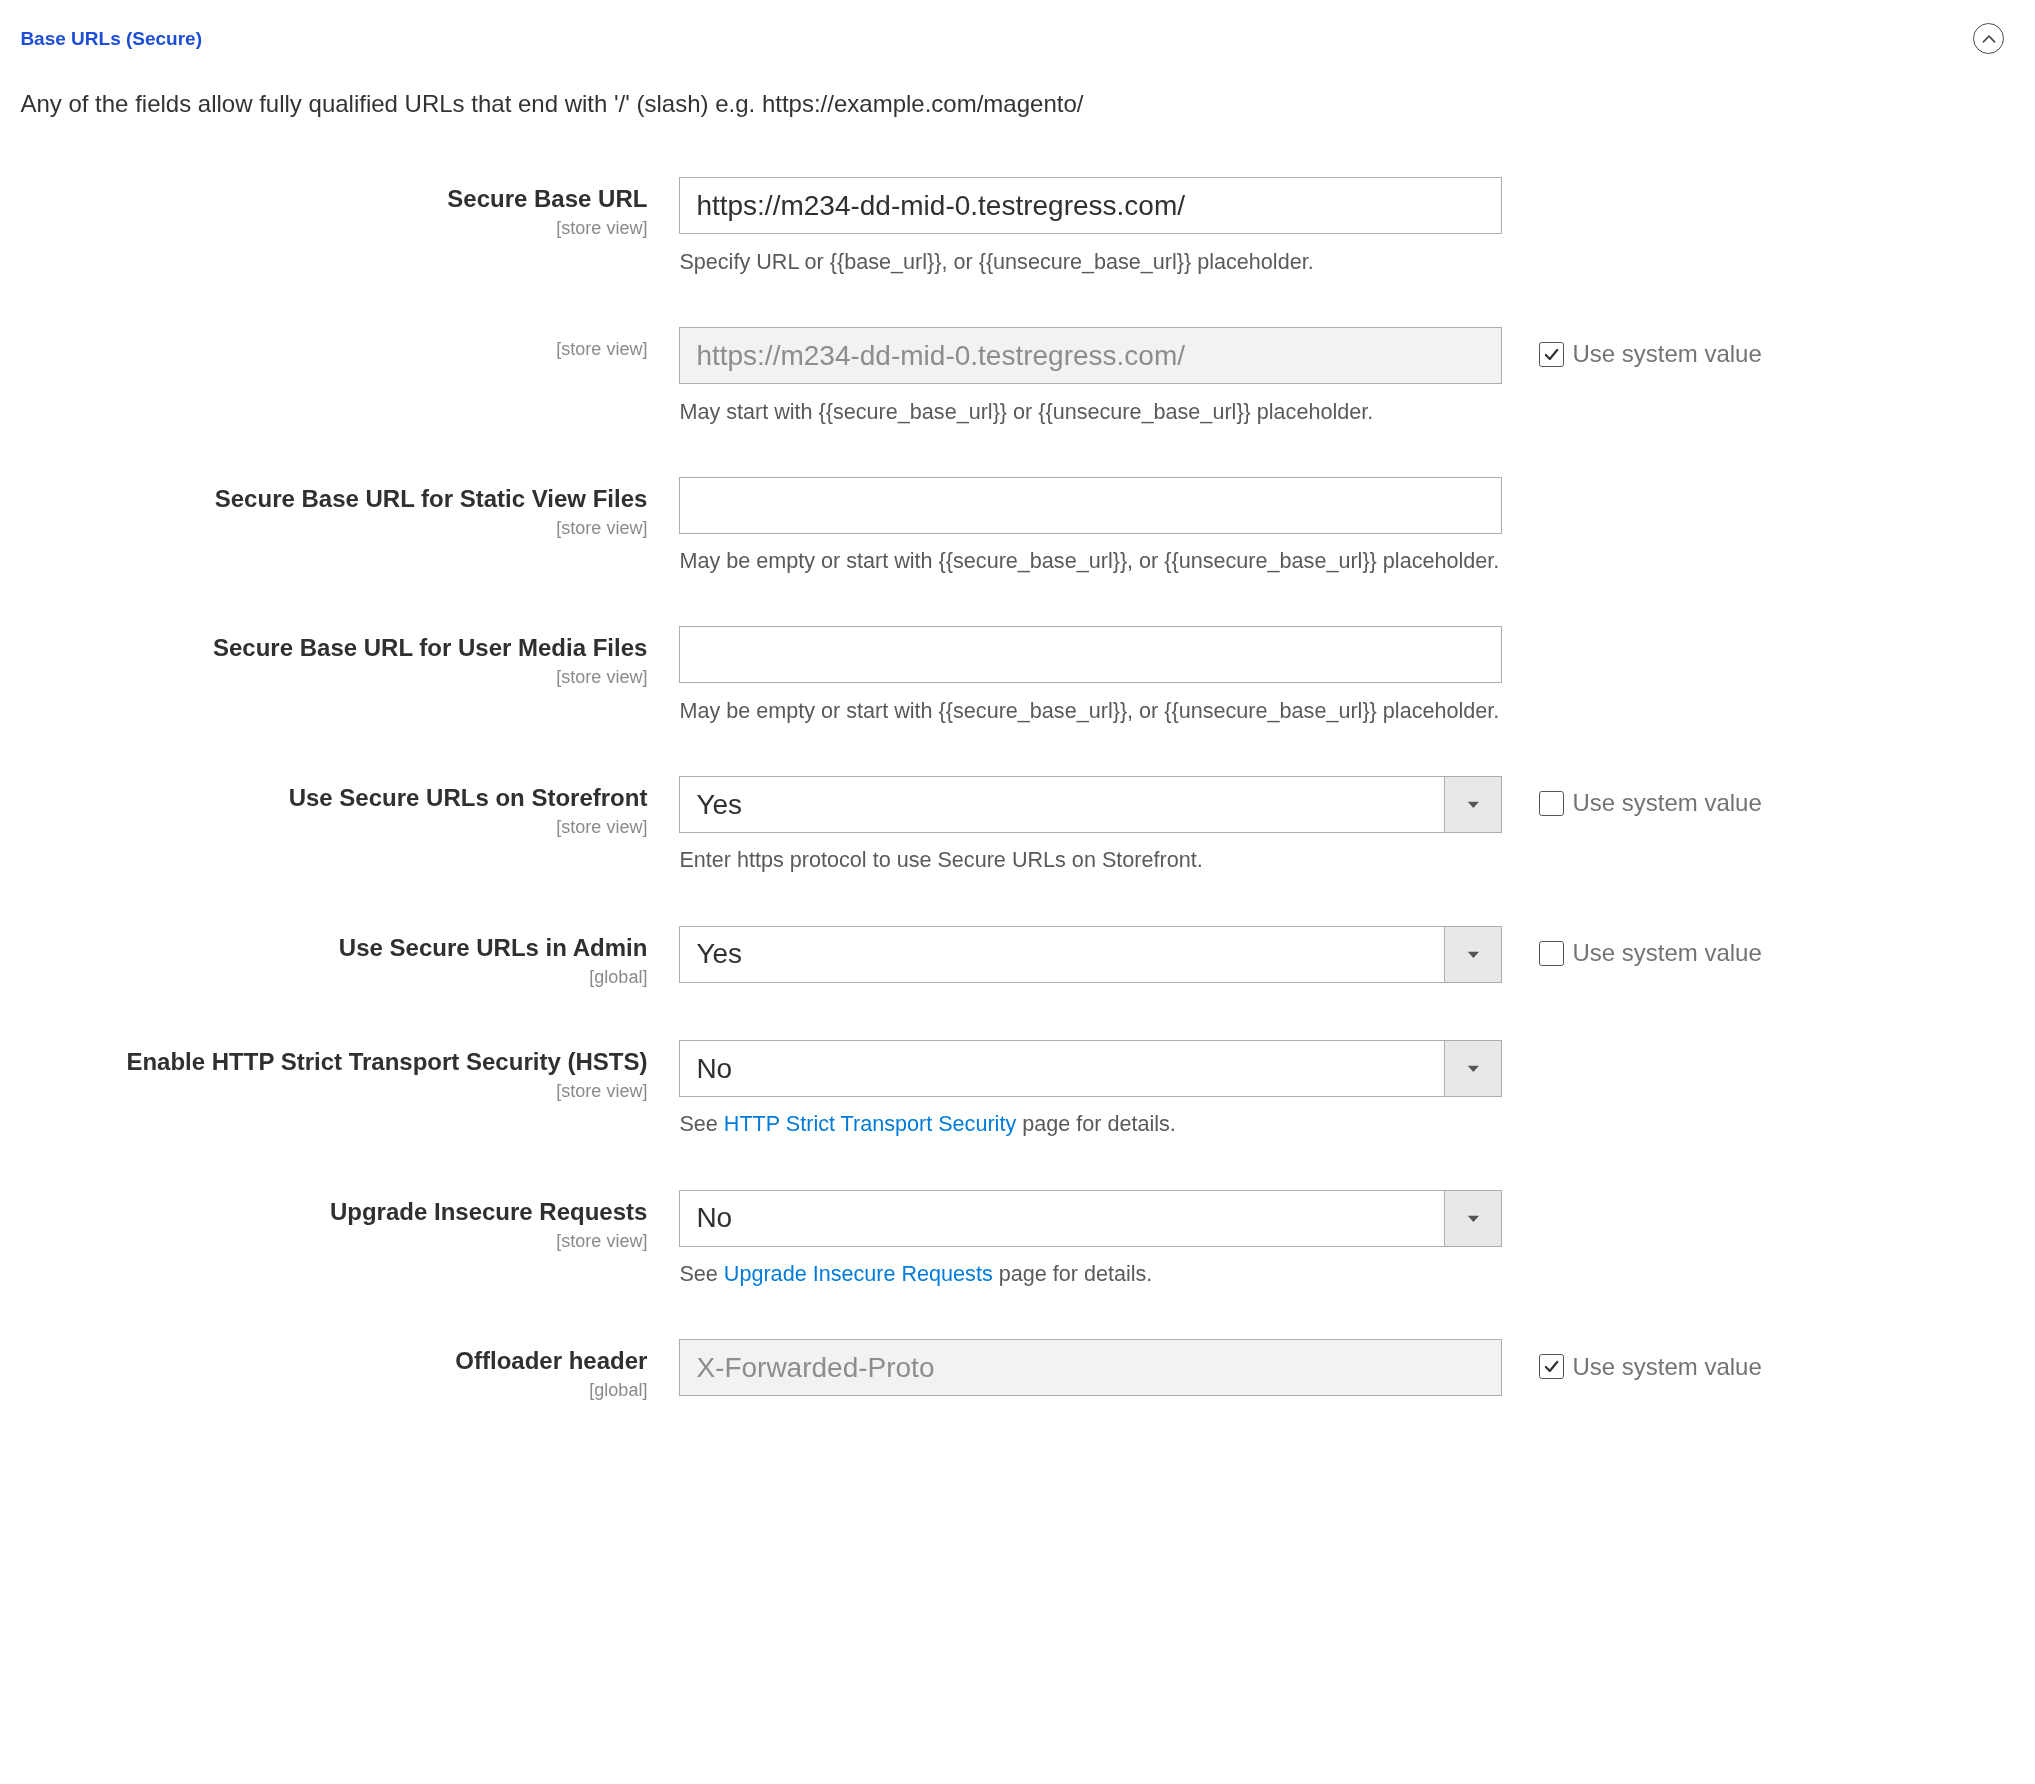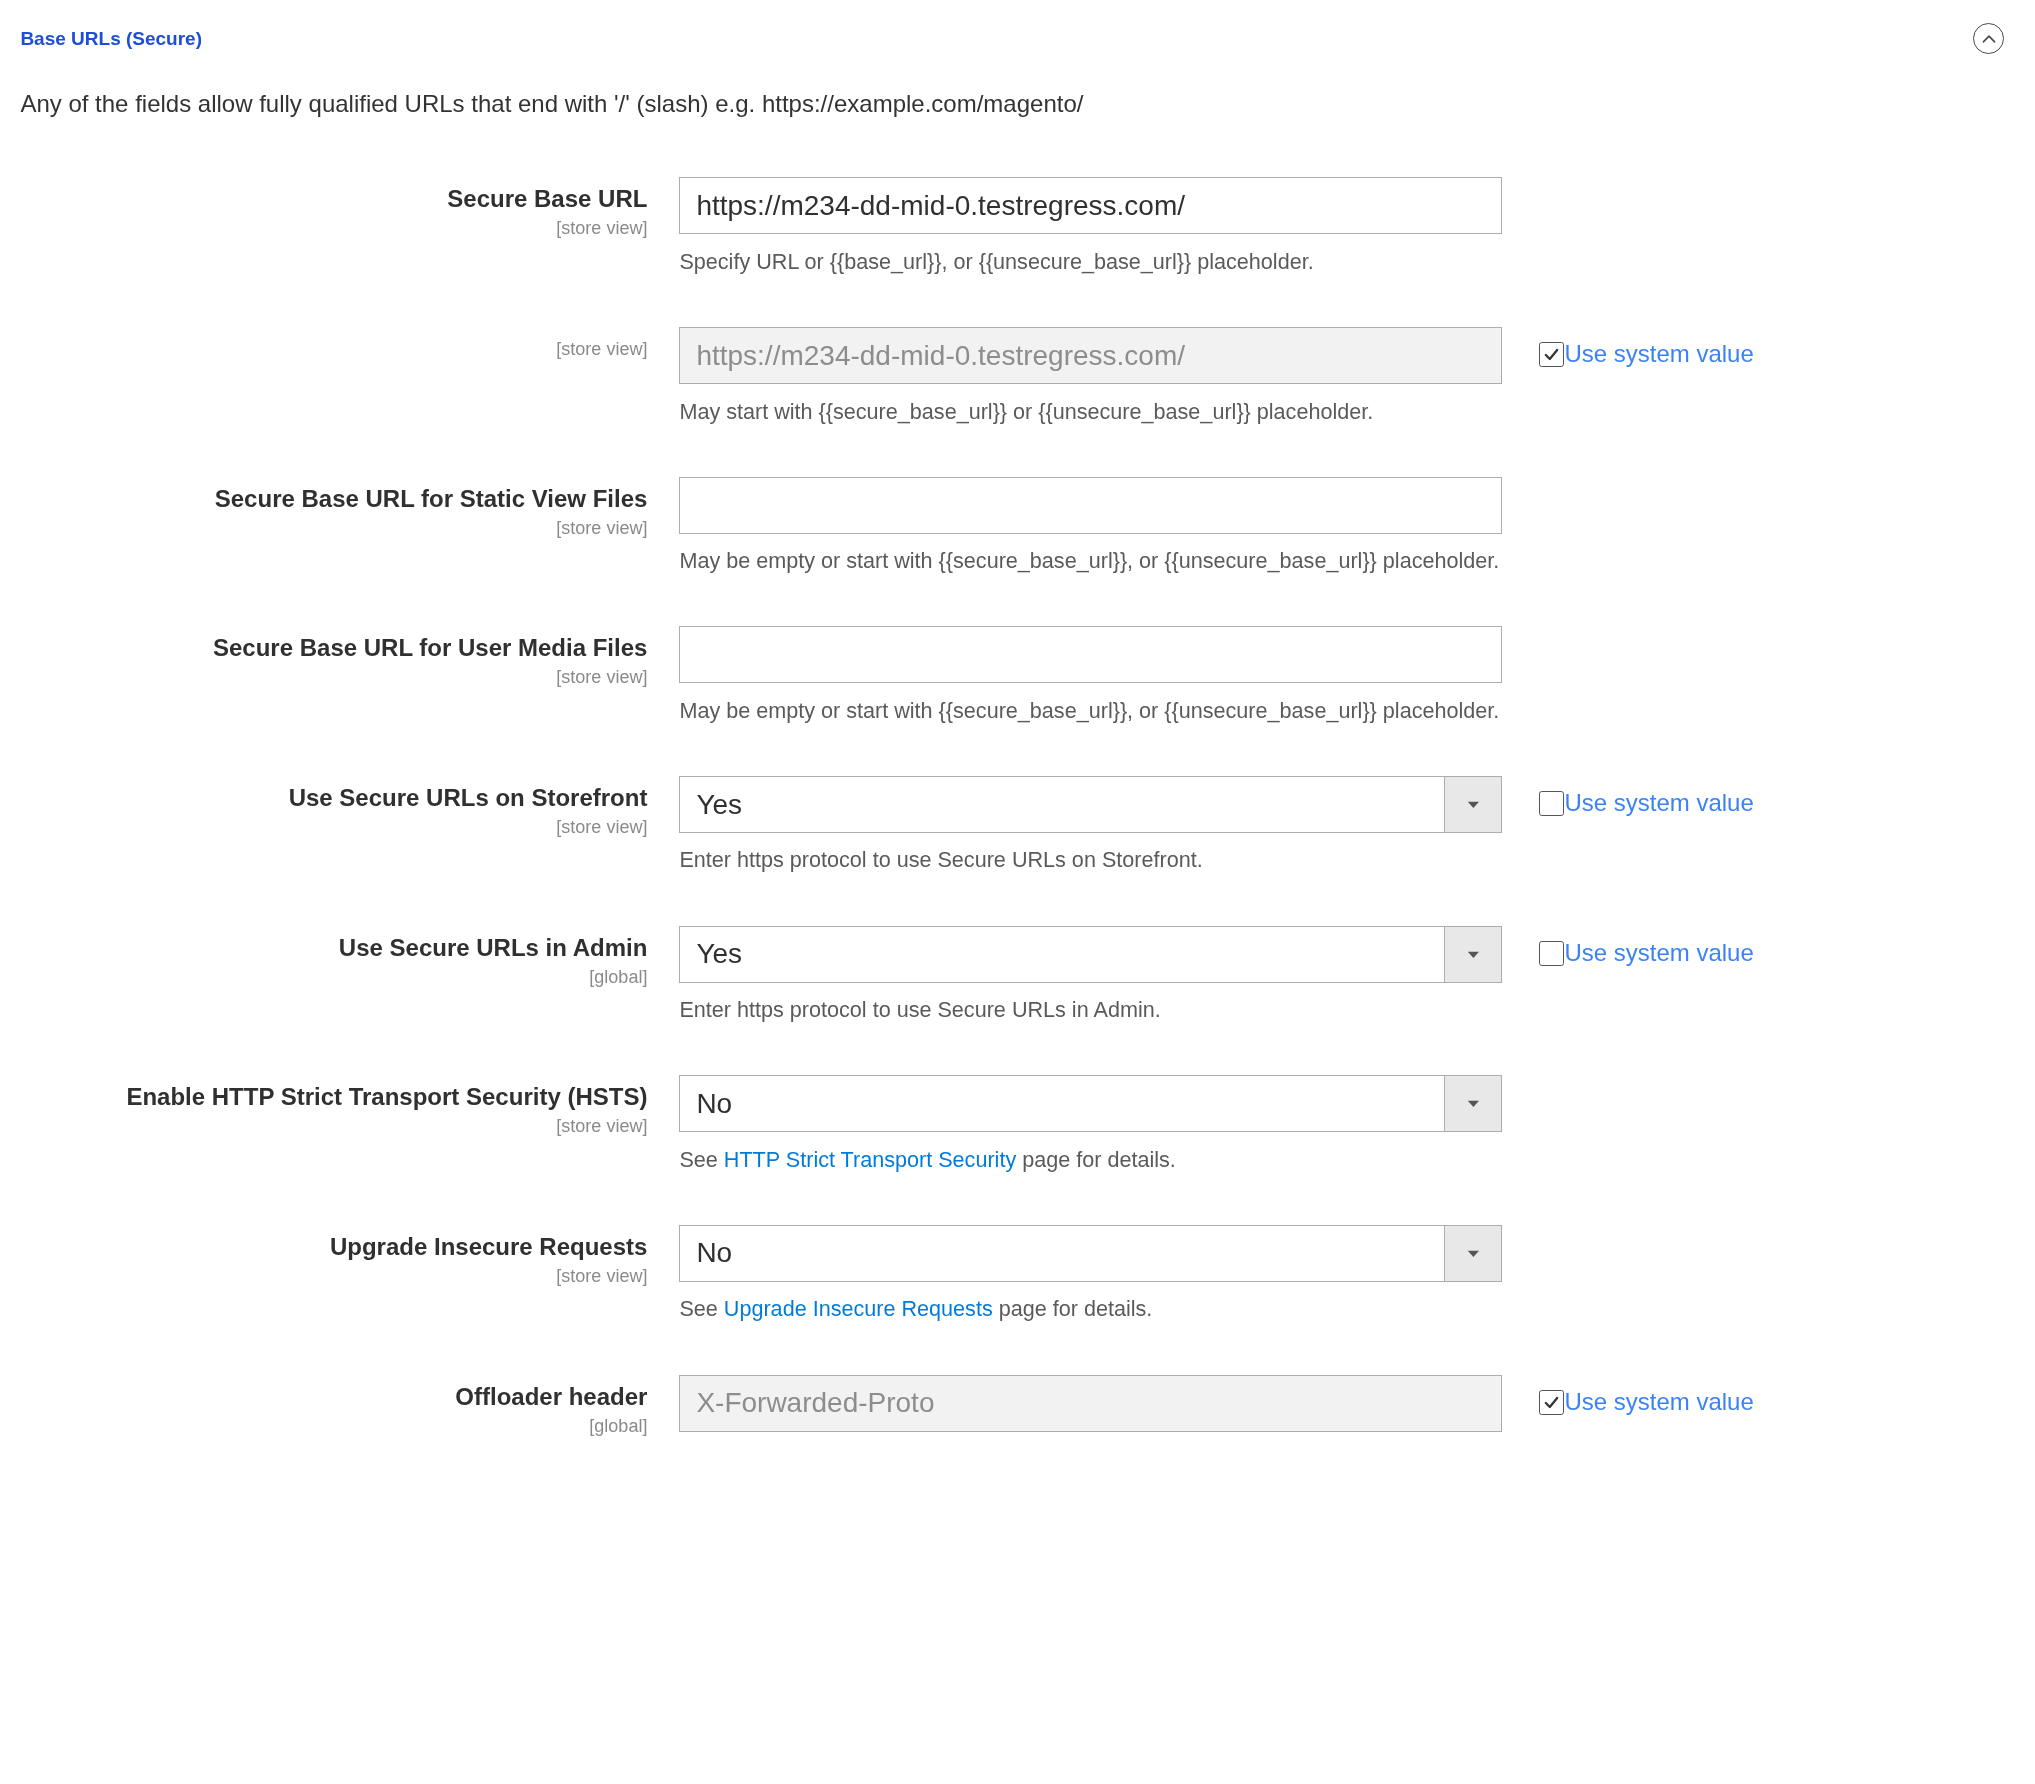--- a/index.html
+++ b/index.html
@@ -65,23 +65,23 @@
     margin-top: 2.3px;
   }
   .control-col {
     width: 823px;
   }
   .after-col {
     padding-left: 37px;
     padding-top: 11.4px;
     display: flex;
     align-items: center;
-    gap: 0;
+    gap: 8px;
     font-size: 24px;
-    color: #3b82f6;
+    color: #737373;
   }
   input[type="text"].text-input, .select-wrap {
     width: 100%;
     height: 57px;
     border: 1.1px solid #adadad;
     font-size: 28px;
     padding: 0 16px;
     color: #303030;
     background: #fff;
     font-family: inherit;
@@ -227,21 +227,20 @@
   </div>
   <div class="control-col">
     <div class="select-wrap">
       <div class="select-value">Yes</div>
       <div class="select-arrow">
         <svg width="14.8" height="9" viewBox="0 0 26 16">
             <polygon points="3,3 23,3 13,14" fill="#555"></polygon>
           </svg>
       </div>
     </div>
-    <div class="help">Enter https protocol to use Secure URLs in Admin.</div>
   </div>
   <div class="after-col">
     <span class="checkbox">
       
     </span>
     <span>Use system value</span>
   </div>
 </div>
 
 <div class="row">

